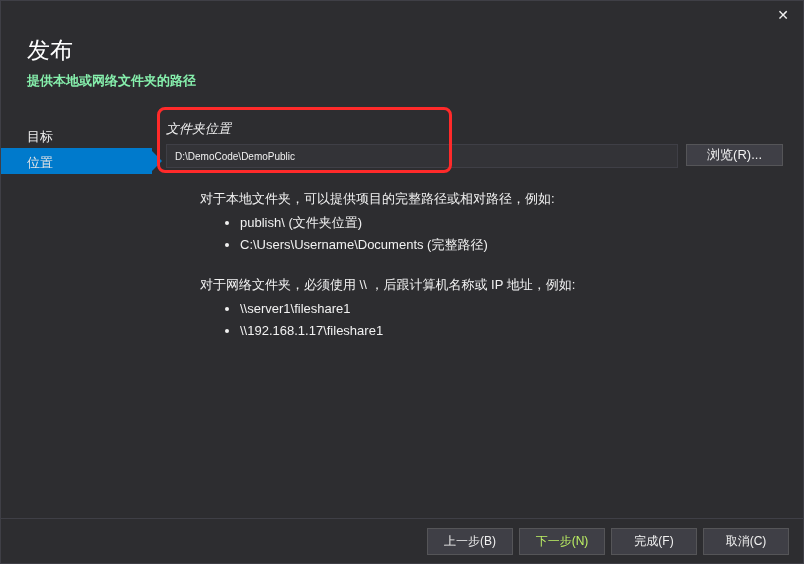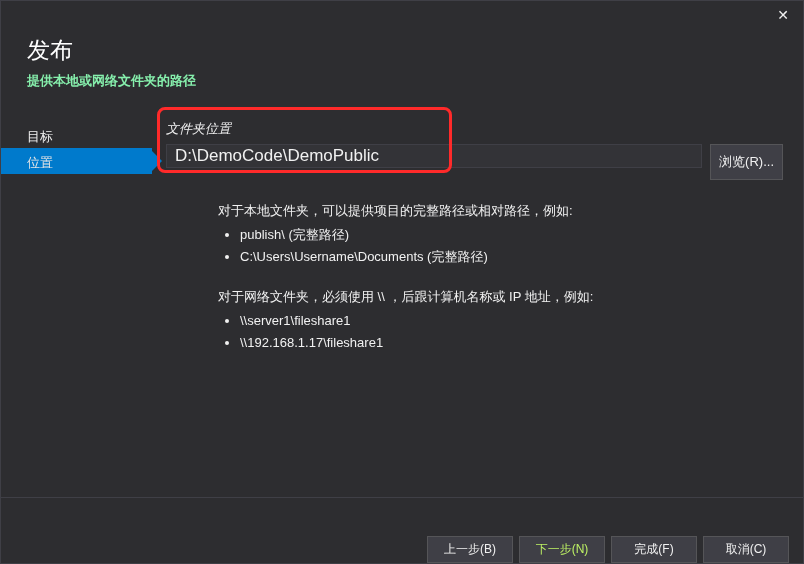--- a/index.html
+++ b/index.html
@@ -89,64 +89,64 @@
     gap: 8px;
     align-items: stretch;
     margin-bottom: 20px;
   }
   .path-input {
     flex: 1;
     background: #333337;
     border: 1px solid #3f3f46;
     color: #f1f1f1;
     padding: 3px 8px;
-    font-size: 17px;
+    font-size: 10px;
     font-family: inherit;
     height: 24px;
   }
   .browse-btn {
     background: #3f3f46;
     border: 1px solid #555558;
     color: #f1f1f1;
-    padding: 0 8px;
+    padding: 0 20px;
     font-size: 13px;
     font-family: inherit;
     cursor: pointer;
-    height: 36px;
+    height: 22px;
   }
   .highlight-box {
     position: absolute;
     left: 156px;
     top: 106px;
     width: 295px;
     height: 66px;
     border: 3px solid #ff2a2a;
     border-radius: 8px;
     pointer-events: none;
   }
   .help {
     padding-left: 34px;
     line-height: 1.7;
     color: #f1f1f1;
   }
-  .help p { margin-bottom: 2px; margin-left: 18px; }
+  .help p { margin-bottom: 2px; }
   .help ul {
     list-style: disc;
     padding-left: 40px;
     margin-bottom: 18px;
   }
   .footer {
     position: absolute;
     bottom: 0;
     left: 0;
     right: 0;
-    height: 66px;
+    height: 45px;
     display: flex;
     justify-content: flex-end;
-    align-items: flex-end;
+    align-items: center;
     gap: 6px;
     padding: 0 14px;
     border-top: 1px solid #3f3f46;
     background: #2d2d30;
   }
   .footer button {
     background: #3f3f46;
     border: 1px solid #555558;
     color: #f1f1f1;
     padding: 4px 0;
@@ -187,21 +187,21 @@
   <div class="main">
     <div class="field-label">文件夹位置</div>
     <div class="path-row">
       <input class="path-input" type="text" value="D:\DemoCode\DemoPublic" style="">
       <button class="browse-btn">浏览(R)...</button>
     </div>
 
     <div class="help">
       <p>对于本地文件夹，可以提供项目的完整路径或相对路径，例如:</p>
       <ul>
-        <li>publish\ (完整路径)</li>
+        <li>publish\ (文件夹位置)</li>
         <li>C:\Users\Username\Documents (完整路径)</li>
       </ul>
       <p>对于网络文件夹，必须使用 \\ ，后跟计算机名称或 IP 地址，例如:</p>
       <ul>
         <li>\\server1\fileshare1</li>
         <li>\\192.168.1.17\fileshare1</li>
       </ul>
     </div>
   </div>
 </div>

